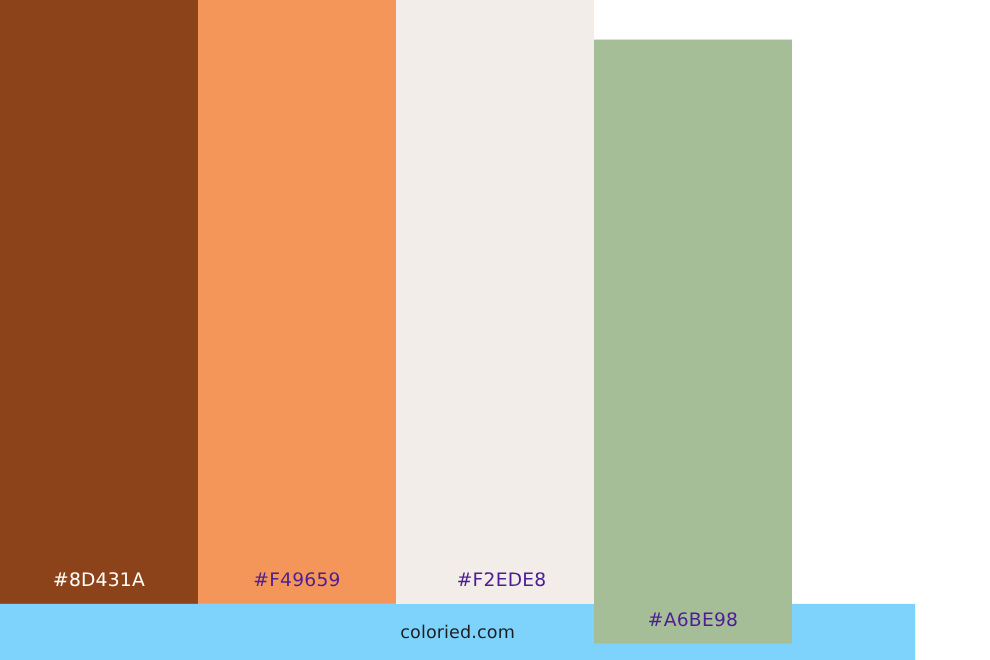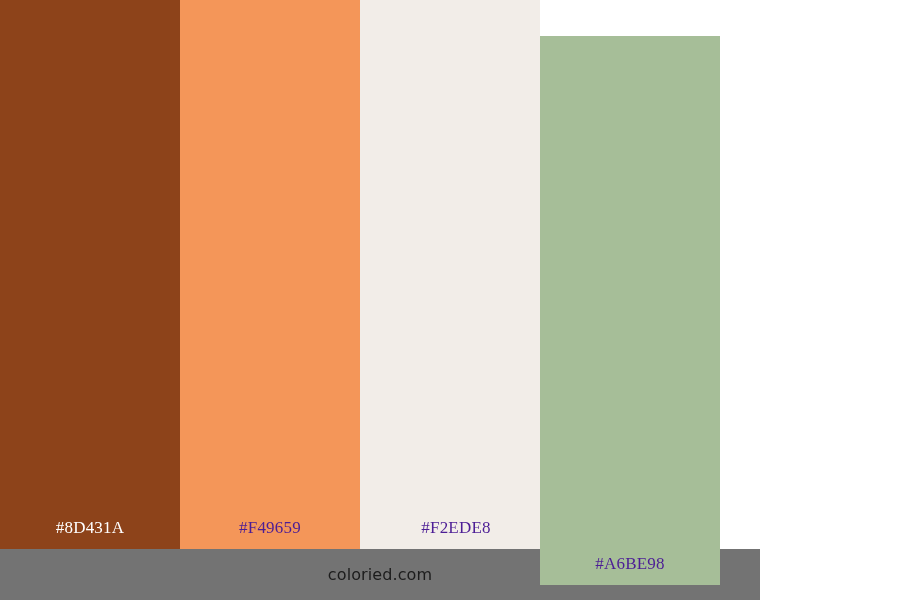--- a/index.html
+++ b/index.html
@@ -29,40 +29,39 @@
   }
   .swatch {
     width: 180px;
     height: 549px;
     flex: 0 0 180px;
     position: relative;
     display: flex;
     align-items: flex-end;
     justify-content: center;
     box-sizing: border-box;
-    font-family: Liberation Serif, serif;
   }
   .swatch-label {
     display: block;
     width: 100%;
     text-align: center;
     font-size: 17px;
     line-height: 20px;
     letter-spacing: 0.2px;
     padding-bottom: 11px;
     user-select: none;
   }
   .label-light { color: #ffffff; }
   .label-dark  { color: #4c1d95; }
 
   #footer-bar {
-    width: 760px;
+    width: 832px;
     height: 51px;
     flex: 0 0 51px;
-    background: #737373;
+    background: #7dd3fc;
     display: flex;
     align-items: center;
     justify-content: center;
   }
   #site-credit {
     font-size: 16px;
     line-height: 19px;
     color: #1c1c1c;
     letter-spacing: 0.1px;
     user-select: none;

